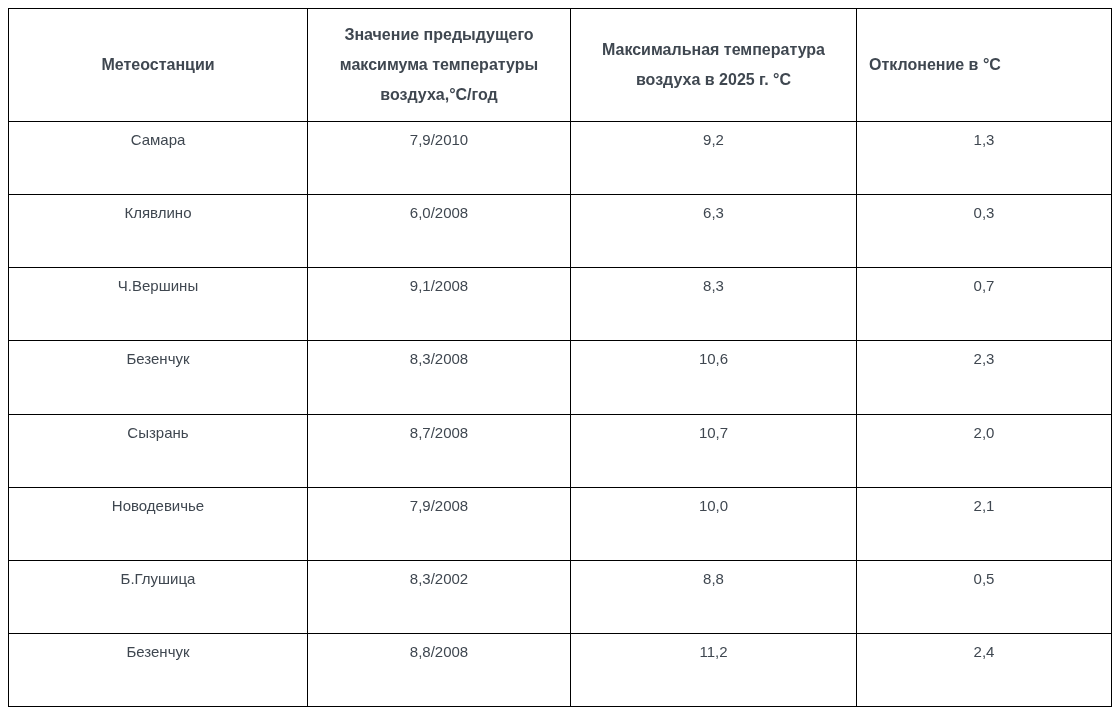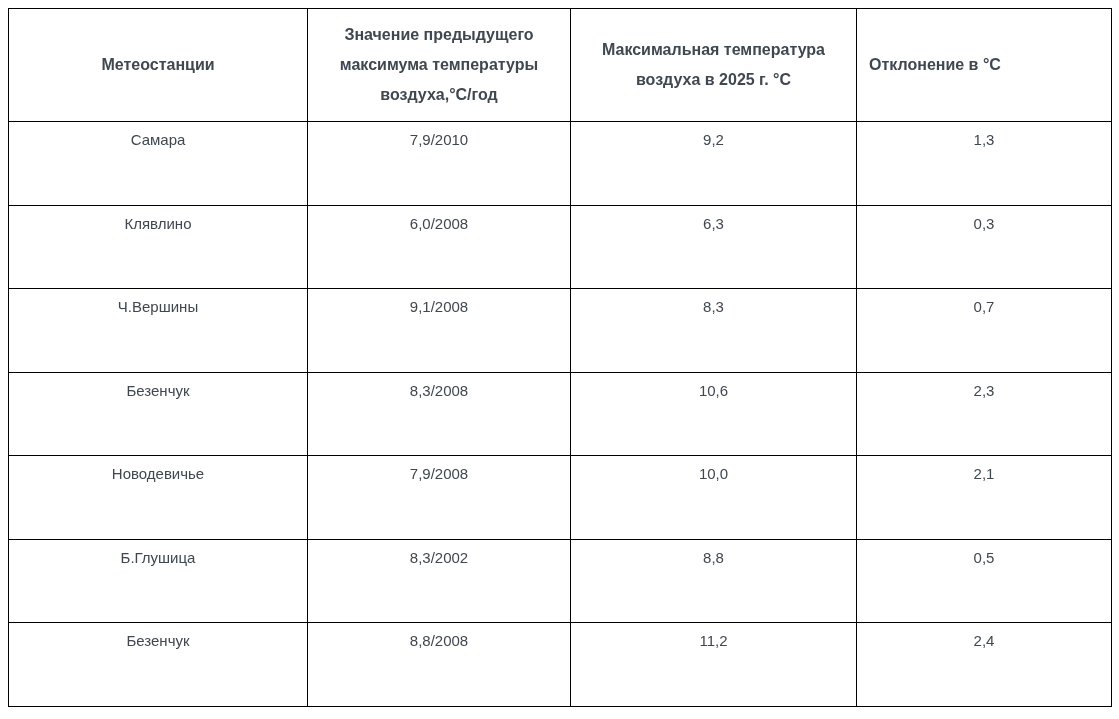--- a/index.html
+++ b/index.html
@@ -100,20 +100,26 @@
           <td>8,3</td>
           <td>0,7</td>
         </tr>
         <tr>
           <td>Безенчук</td>
           <td>8,3/2008</td>
           <td>10,6</td>
           <td>2,3</td>
         </tr>
         <tr>
+          <td>Сызрань</td>
+          <td>8,7/2008</td>
+          <td>10,7</td>
+          <td>2,0</td>
+        </tr>
+        <tr>
           <td>Новодевичье</td>
           <td>7,9/2008</td>
           <td>10,0</td>
           <td>2,1</td>
         </tr>
         <tr>
           <td>Б.Глушица</td>
           <td>8,3/2002</td>
           <td>8,8</td>
           <td>0,5</td>

